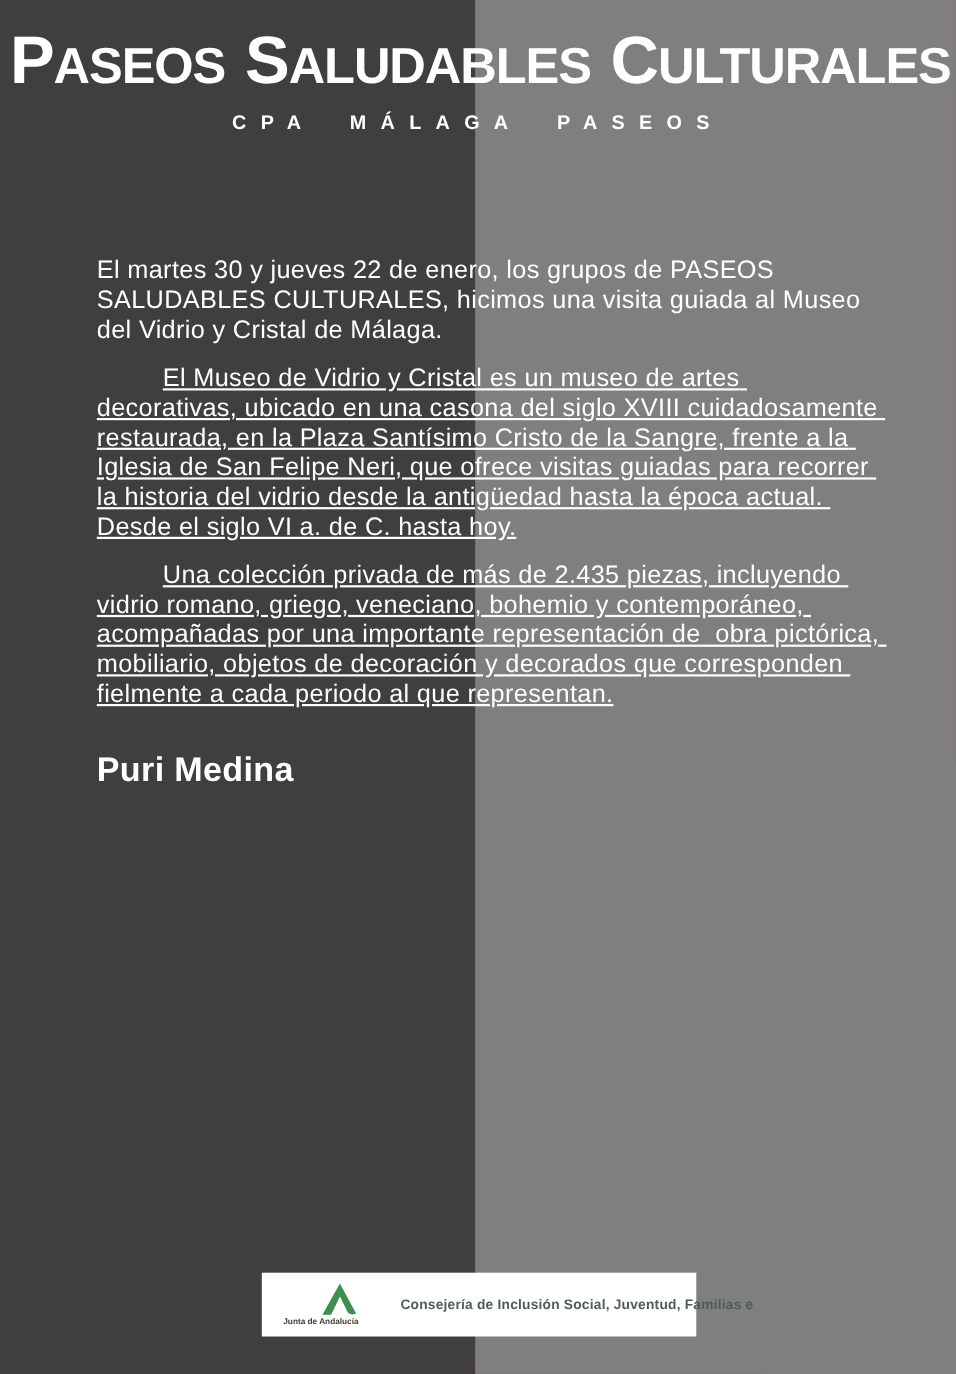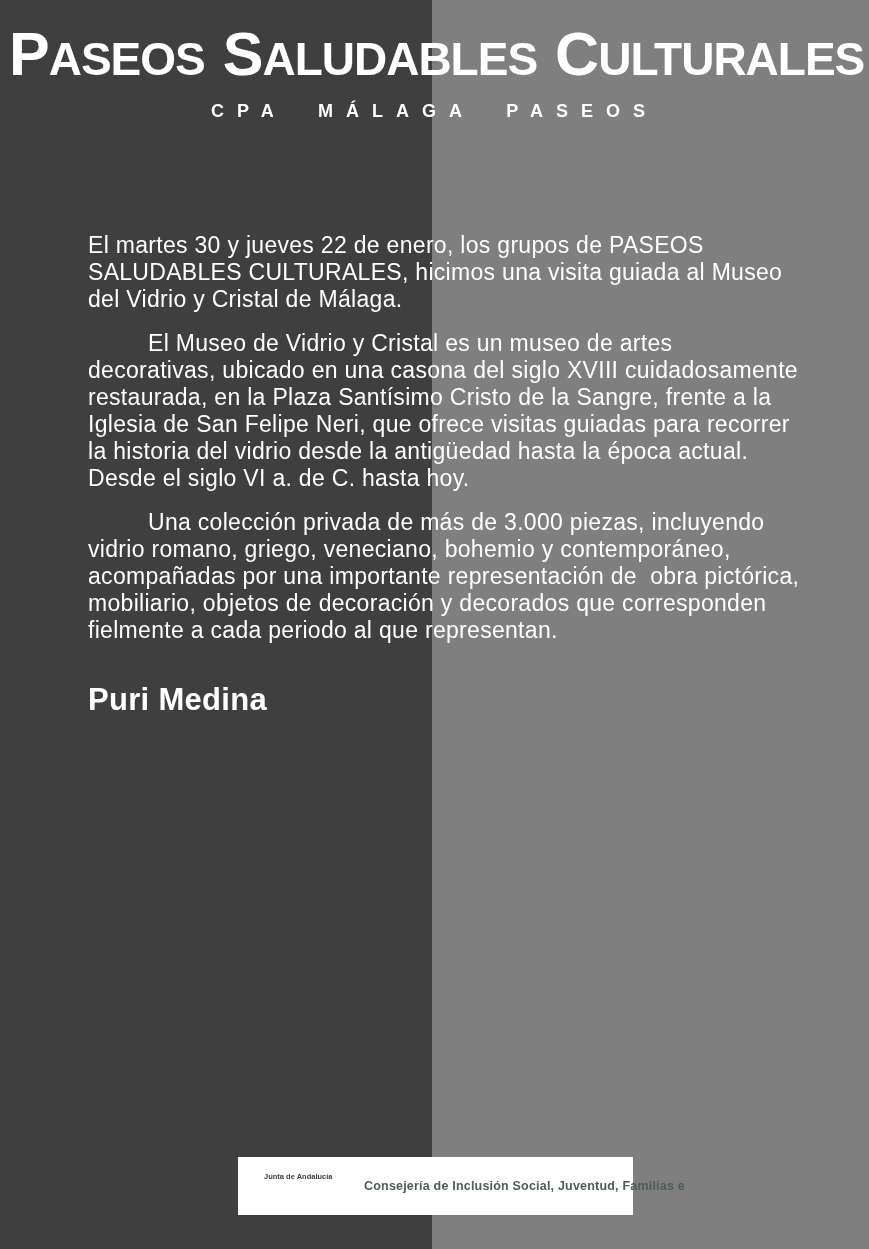--- a/index.html
+++ b/index.html
@@ -60,42 +60,42 @@
     color: #FFFFFF;
     font-size: 23px;
     line-height: 27px;
     letter-spacing: 0.3px;
     z-index: 2;
   }
   .content p {
     margin: 0 0 17px 0;
     white-space: pre-wrap;
   }
-  .content p.indent { text-indent: 60px; }
+  .content p.indent { text-indent: 60px; text-decoration: underline; }
   .signature {
     margin-top: 42px;
     font-weight: bold;
     font-size: 31px;
   }
   .footer-card {
     position: absolute;
     left: 238px; top: 1157px;
     width: 395px; height: 58px;
     background: #FFFFFF;
     display: flex;
     align-items: center;
     box-sizing: border-box;
     padding-left: 26px;
     z-index: 3;
   }
   .logo-block {
     width: 62px;
     display: flex;
-    flex-direction: row;
-    align-items: flex-start;
+    flex-direction: column;
+    align-items: flex-end;
     flex: none;
   }
   .logo-block svg { display: block; }
   .logo-label {
     margin-top: 1px;
     font-size: 7.5px;
     font-weight: bold;
     color: #3C3C34;
     white-space: nowrap;
   }
@@ -120,21 +120,21 @@
   <div class="header">
     <div class="title">
       <span class="word"><span class="init">P</span><span>ASEOS</span></span><span class="word"><span class="init">S</span><span>ALUDABLES</span></span><span class="word"><span class="init">C</span><span>ULTURALES</span></span>
     </div>
     <div class="subtitle">CPA MÁLAGA PASEOS</div>
   </div>
 
   <div class="content">
     <p>El martes 30 y jueves 22 de enero, los grupos de PASEOS SALUDABLES CULTURALES, hicimos una visita guiada al Museo del Vidrio y Cristal de Málaga.</p>
     <p class="indent">El Museo de Vidrio y Cristal es un museo de artes decorativas, ubicado en una casona del siglo XVIII cuidadosamente restaurada, en la Plaza Santísimo Cristo de la Sangre, frente a la Iglesia de San Felipe Neri, que ofrece visitas guiadas para recorrer la historia del vidrio desde la antigüedad hasta la época actual. Desde el siglo VI a. de C. hasta hoy.</p>
-    <p class="indent">Una colección privada de más de 3.000 piezas, incluyendo vidrio romano, griego, veneciano, bohemio y contemporáneo, acompañadas por una importante representación de  obra pictórica, mobiliario, objetos de decoración y decorados que corresponden fielmente a cada periodo al que representan.</p>
+    <p class="indent">Una colección privada de más de 2.435 piezas, incluyendo vidrio romano, griego, veneciano, bohemio y contemporáneo, acompañadas por una importante representación de  obra pictórica, mobiliario, objetos de decoración y decorados que corresponden fielmente a cada periodo al que representan.</p>
     <div class="signature">Puri Medina</div>
   </div>
 
   <div class="footer-card">
     <div class="logo-block">
       <svg width="34" height="30" viewBox="0 0 60 52" xmlns="http://www.w3.org/2000/svg" aria-hidden="true">
         <path d="M30 1 L56 49 Q49 53 43 48 L30 22 L16 51 L2 51 Z" fill="#3E8E4E"></path>
       </svg>
       <div class="logo-label">Junta de Andalucía</div>
     </div>

